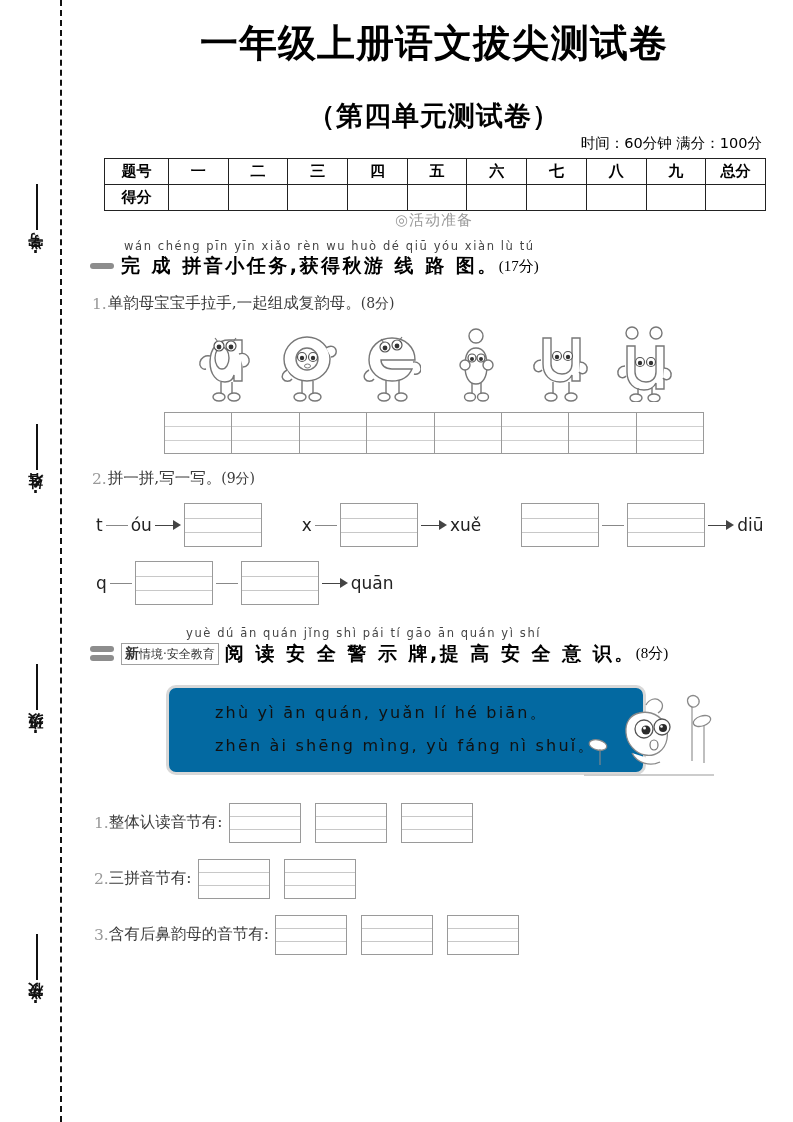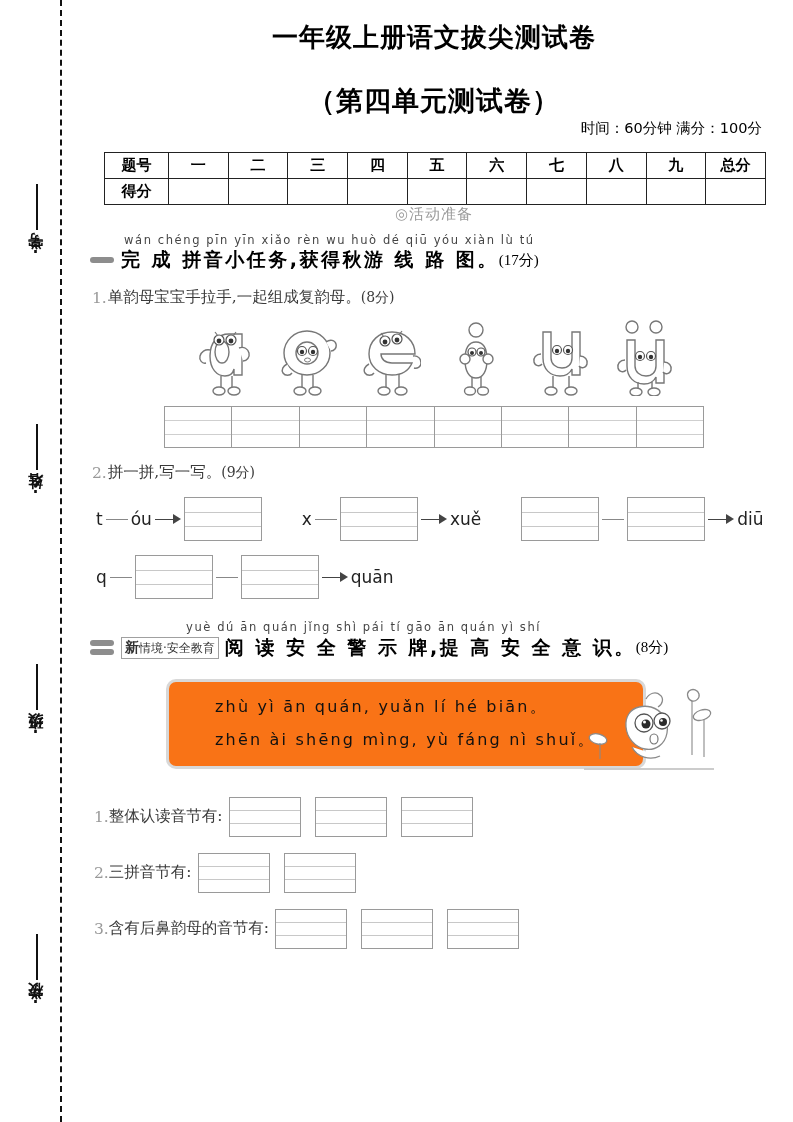--- a/index.html
+++ b/index.html
@@ -54,22 +54,22 @@
   
   .page {
     position: absolute;
     left: 84px; top: 0;
     width: 700px;
     height: 1122px;
     padding-top: 22px;
   }
 
   .title {
-    font-family: Liberation Serif, serif;
-    font-size: 26px;
+    font-family: Liberation Mono, monospace;
+    font-size: 38px;
     font-weight: bold;
     text-align: center;
     letter-spacing: 1px;
     line-height: 1.25;
     color: #000;
   }
   .subtitle {
     font-family: "DejaVu Sans", "Liberation Sans", sans-serif;
     font-size: 27px;
     font-weight: bold;
@@ -81,21 +81,21 @@
 
   .meta-line {
     font-family: "DejaVu Sans", "Liberation Sans", sans-serif;
     font-size: 14.5px;
     text-align: right;
     padding-right: 22px;
     color: #000;
   }
 
   
-  .score-table-wrap { margin-top: 14px; padding: 0 18px 0 20px; }
+  .score-table-wrap { margin-top: 5px; padding: 0 18px 0 20px; }
   table.score {
     border-collapse: collapse;
     width: 100%;
     table-layout: fixed;
   }
   table.score td {
     border: 1.3px solid #222;
     height: 26px;
     text-align: center;
     vertical-align: middle;
@@ -271,21 +271,21 @@
     margin: 12px auto 0;
     width: 560px;
     height: 108px;
   }
   .sign-board {
     position: absolute;
     left: 12px; top: 6px;
     width: 480px; height: 90px;
     border: 3px solid #d8d8d8;
     border-radius: 10px;
-    background: #f97316;
+    background: #0369a1;
     display: flex;
     flex-direction: column;
     justify-content: center;
     padding-left: 46px;
   }
   .sign-line {
     font-family: "DejaVu Sans", "Liberation Sans", sans-serif;
     font-size: 16px;
     letter-spacing: 2.2px;
     color: #111;

